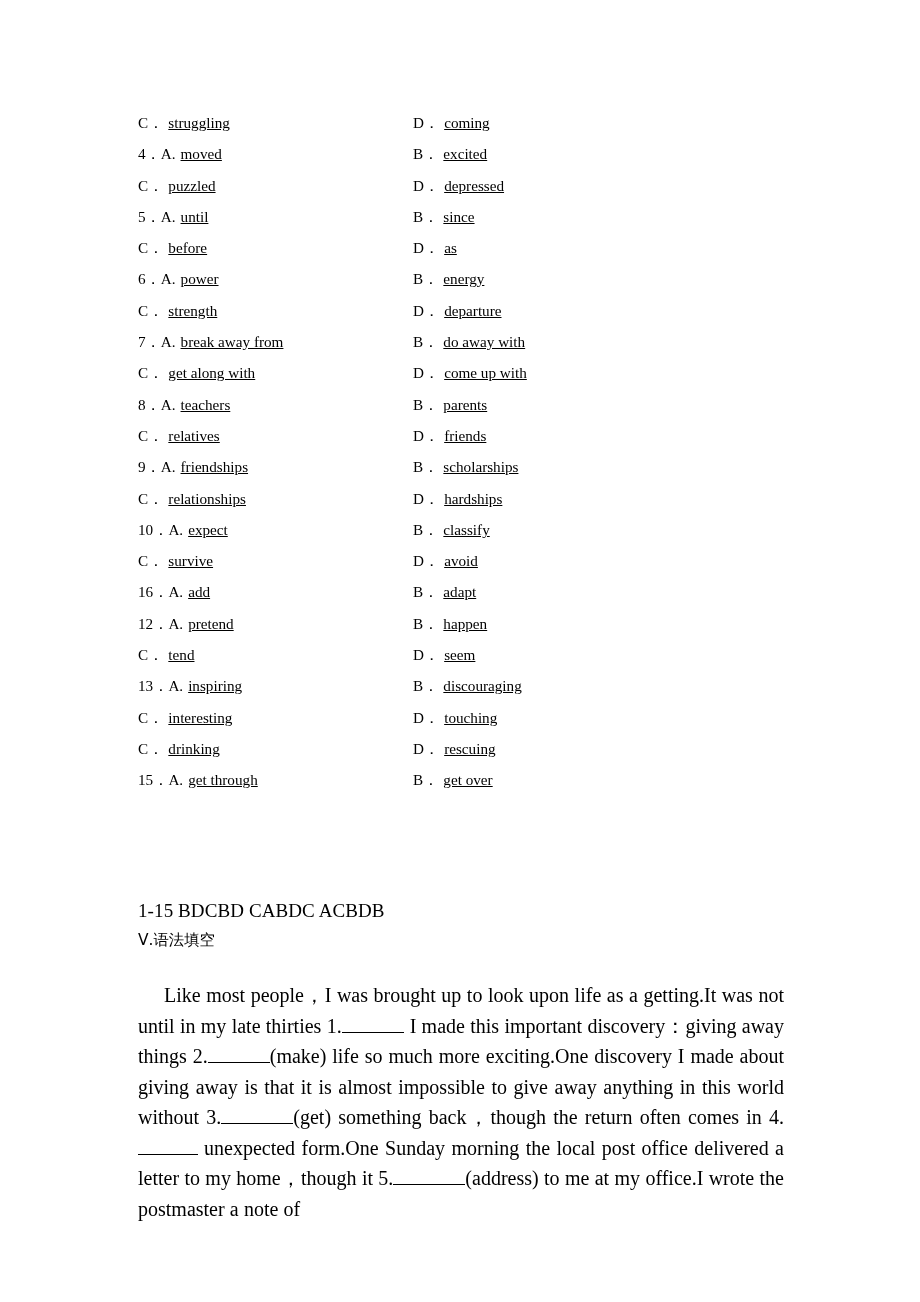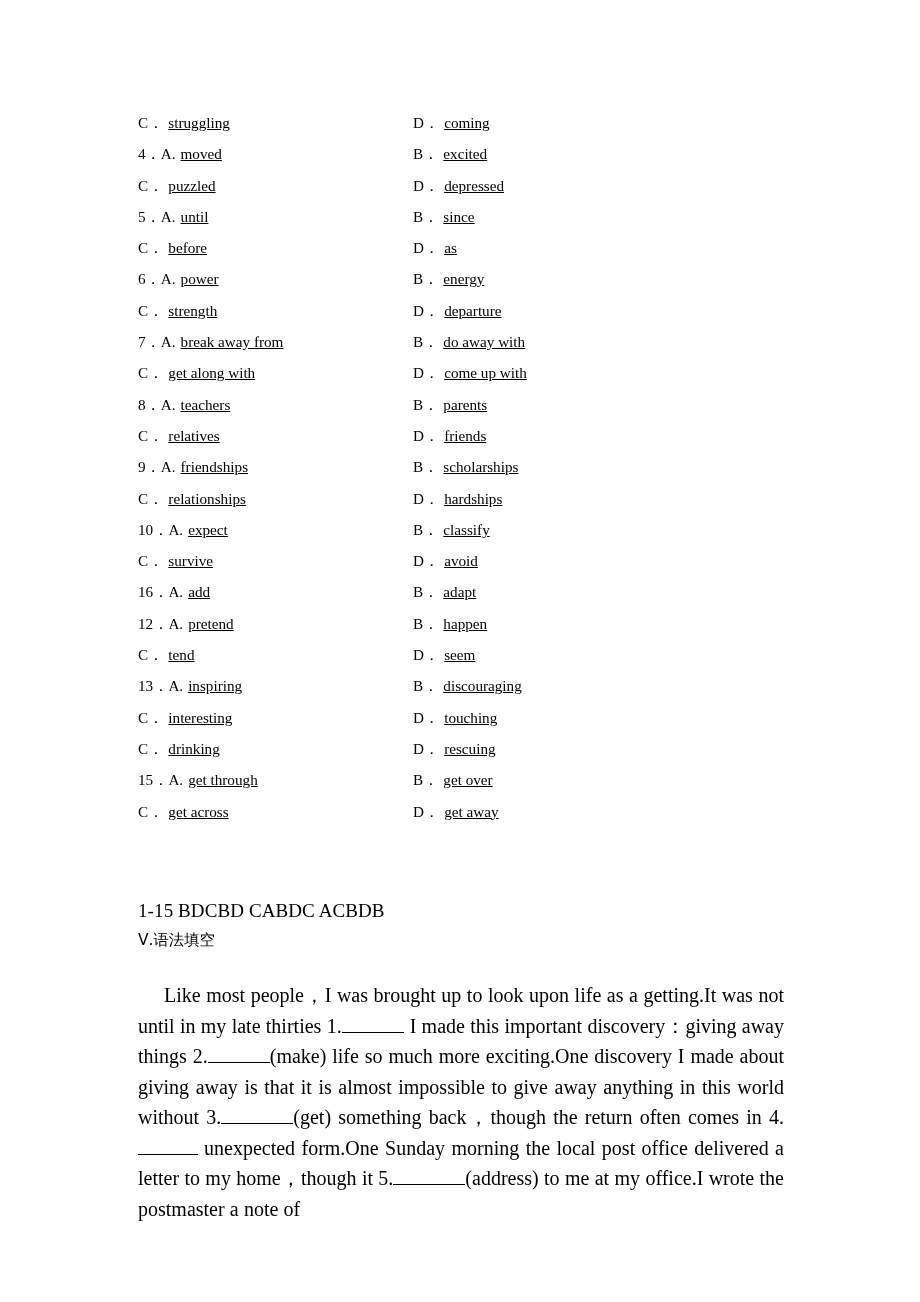--- a/index.html
+++ b/index.html
@@ -193,24 +193,20 @@
         <div class="opt-cell right"><span class="opt-key">D．</span><span class="gap-sm"></span><span class="opt-text">touching</span></div>
       </div>
       <div class="opt-row">
         <div class="opt-cell left"><span class="opt-key">C．</span><span class="gap-sm"></span><span class="opt-text">drinking</span></div>
         <div class="opt-cell right"><span class="opt-key">D．</span><span class="gap-sm"></span><span class="opt-text">rescuing</span></div>
       </div>
       <div class="opt-row">
         <div class="opt-cell left"><span class="opt-key">15．A.</span><span class="gap-sm"></span><span class="opt-text">get through</span></div>
         <div class="opt-cell right"><span class="opt-key">B．</span><span class="gap-sm"></span><span class="opt-text">get over</span></div>
       </div>
-      <div class="opt-row">
-        <div class="opt-cell left"><span class="opt-key">C．</span><span class="gap-sm"></span><span class="opt-text">get across</span></div>
-        <div class="opt-cell right"><span class="opt-key">D．</span><span class="gap-sm"></span><span class="opt-text">get away</span></div>
-      </div>
     </div>
 
   <div class="answer-key">1-15 BDCBD CABDC ACBDB</div>
 
   <div class="section-heading">Ⅴ.语法填空</div>
 
   <p class="passage">
     <span>Like most people，I was brought up to look upon life as a getting.It was not until in my late thirties 1.</span><span class="blank b1"></span><span class="thinspace"></span><span>I made this important discovery：giving away things 2.</span><span class="blank b2"></span><span>(make) life so much more exciting.One discovery I made about giving away is that it is almost impossible to give away anything in this world without 3.</span><span class="blank b3"></span><span>(get) something back，though the return often comes in 4.</span><span class="blank b4"></span><span class="thinspace"></span><span>unexpected form.One Sunday morning the local post office delivered a letter to my home，though it 5.</span><span class="blank b5"></span><span>(address) to me at my office.I wrote the postmaster a note of</span>
   </p>
 

